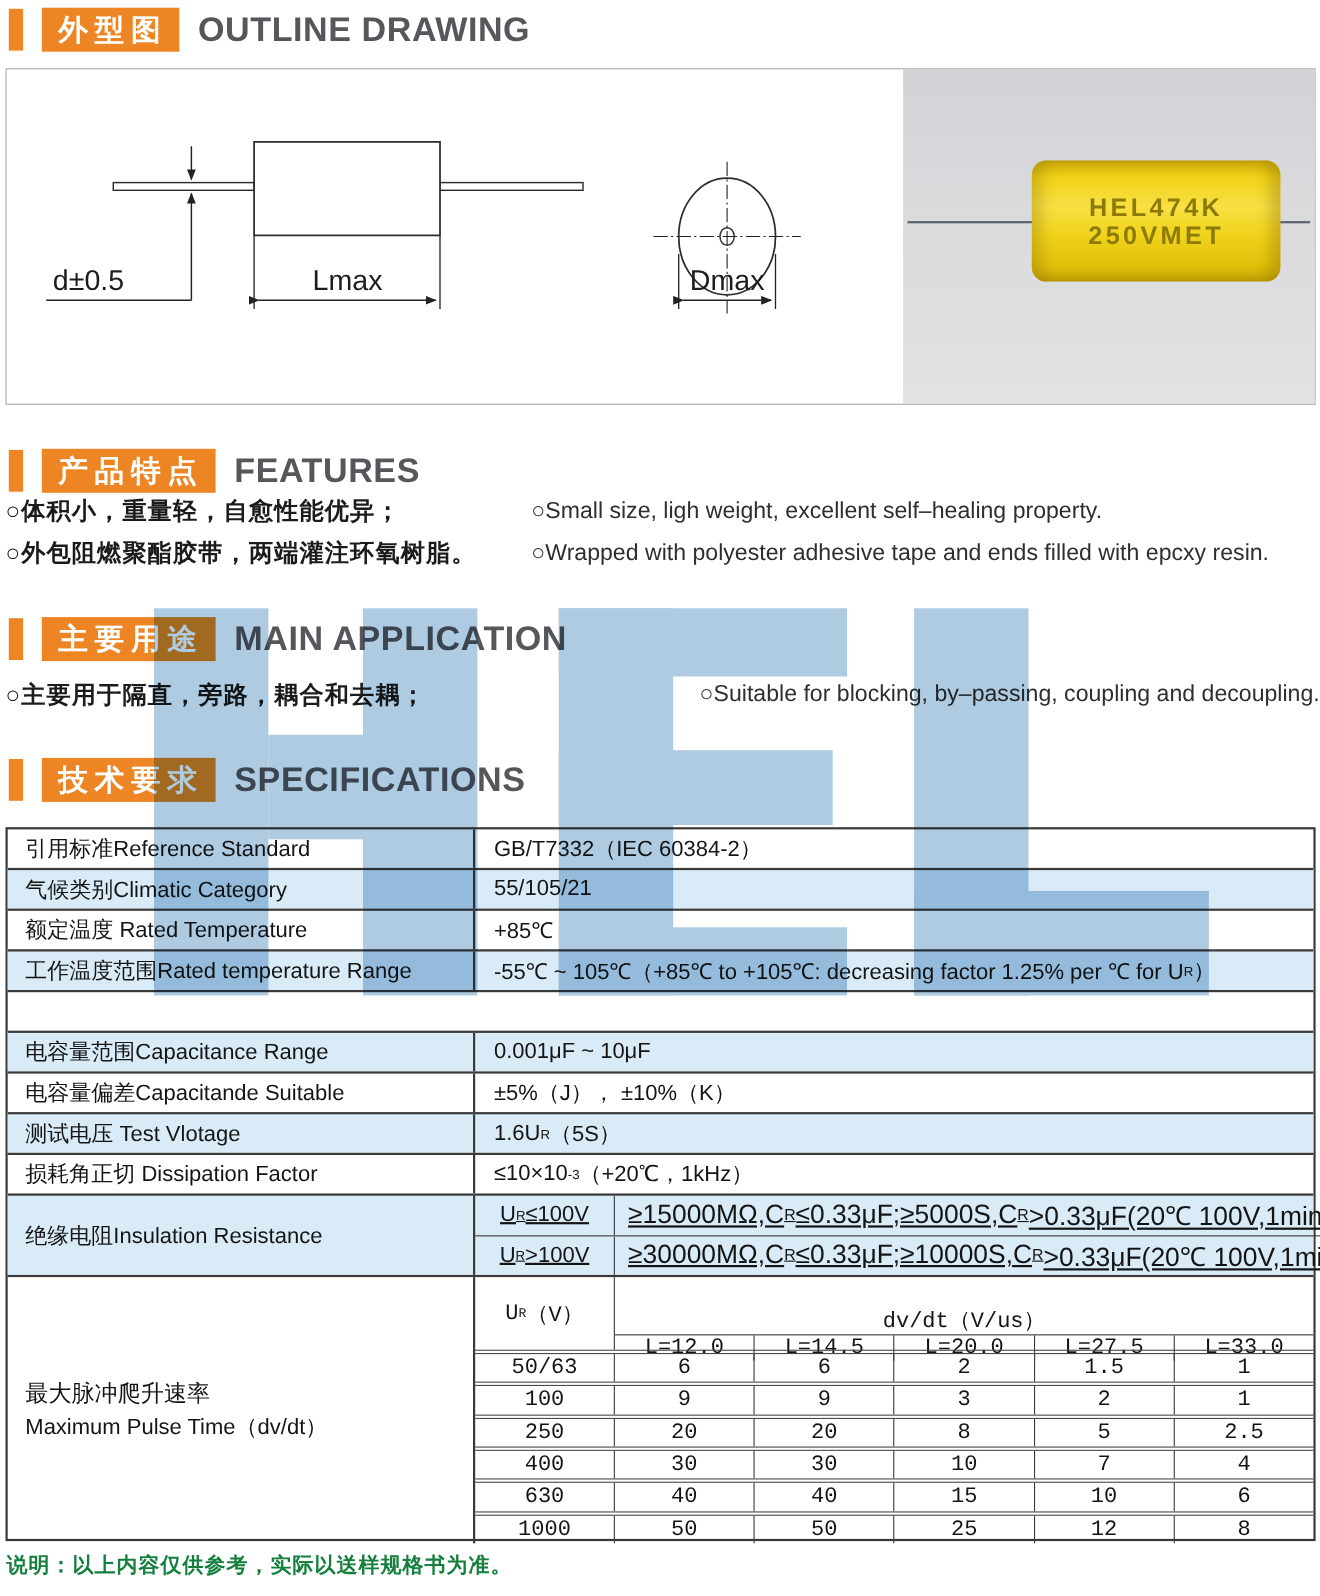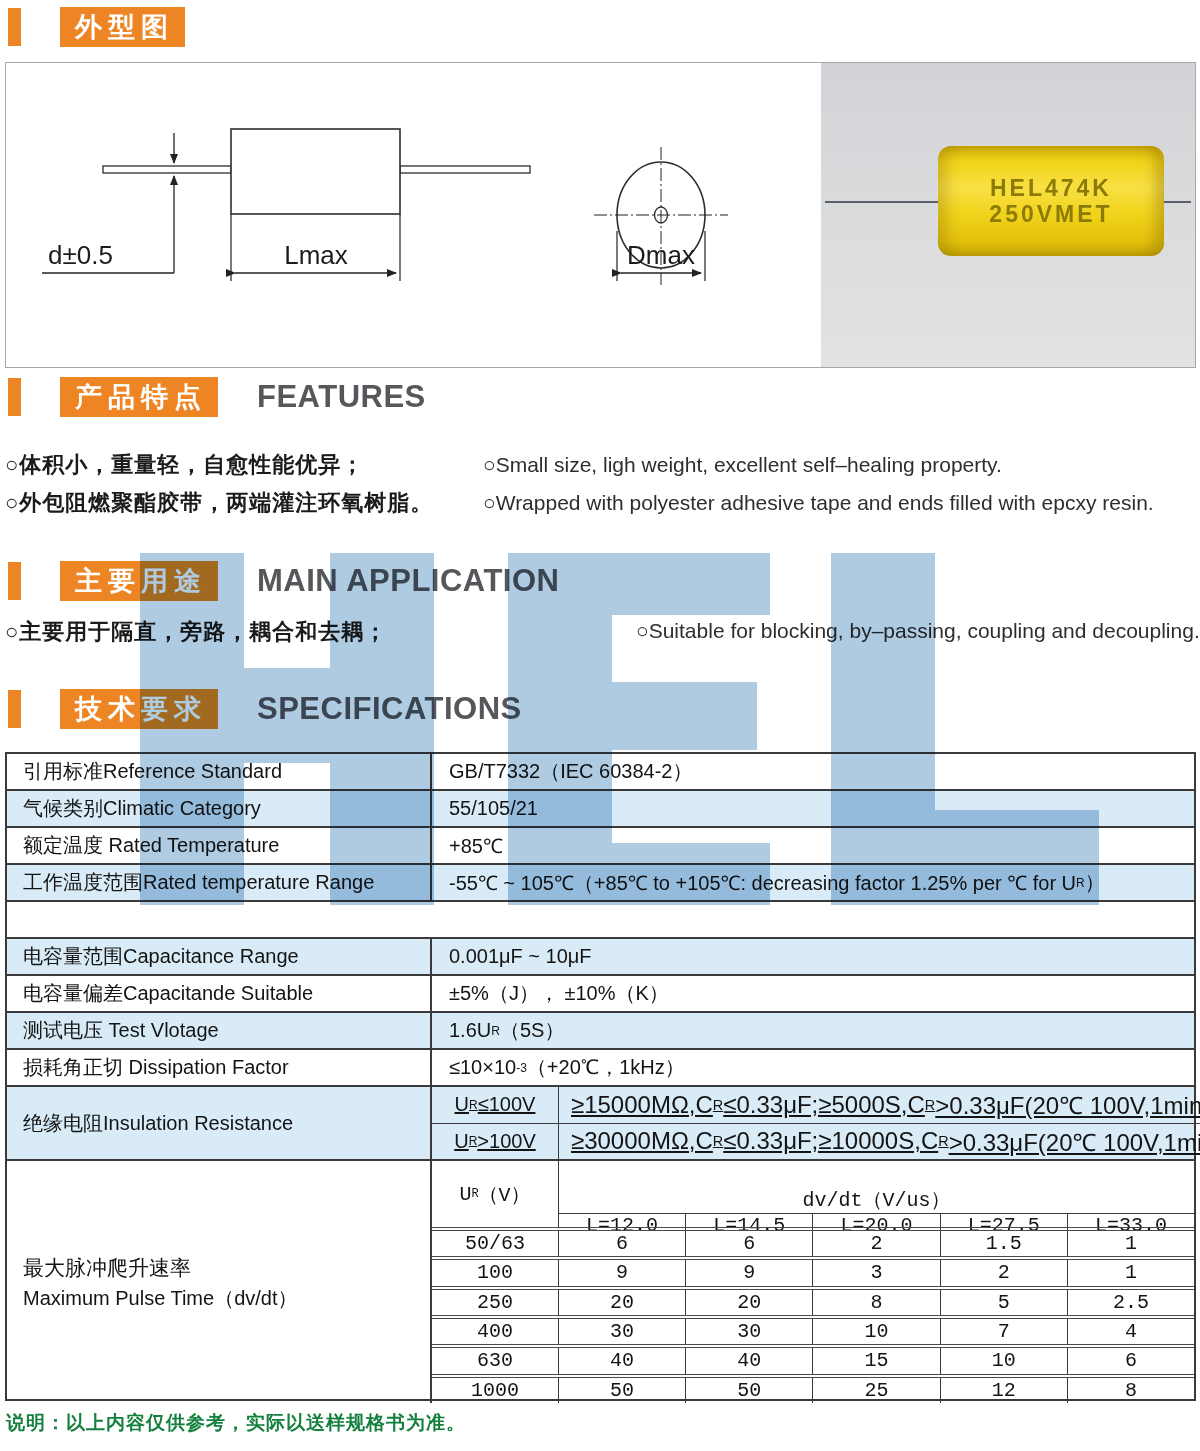--- a/index.html
+++ b/index.html
@@ -6,21 +6,21 @@
   body{
     width:1200px;height:1451px;position:relative;overflow:hidden;
     background:#ffffff;font-family:"Liberation Sans",sans-serif;color:#1d1d1d;
     -webkit-font-smoothing:antialiased;
   }
   
   .watermark{position:absolute;left:0;top:0;width:1200px;height:1451px;
     pointer-events:none;mix-blend-mode:multiply;z-index:40;}
   .wm{position:absolute;background:#aecbe2;}
   
-  .sec{position:absolute;left:8px;display:flex;align-items:center;height:42px;z-index:10;gap:22px;}
+  .sec{position:absolute;left:8px;display:flex;align-items:center;height:42px;z-index:10;}
   .accent{width:13px;height:38px;background:#ee8525;margin-right:17px;flex:0 0 auto;}
   .badge{background:#ee8525;color:#ffffff;font-weight:bold;font-size:27px;
     letter-spacing:6px;height:40px;line-height:40px;padding:0 11px 0 15px;white-space:nowrap;}
   .sec-title{font-size:31px;font-weight:bold;color:#55575b;margin-left:17px;
     letter-spacing:0.5px;white-space:nowrap;}
   
   .drawing-box{position:absolute;left:5px;top:62px;width:1189px;height:304px;
     border:1px solid #a8a8a8;background:#ffffff;z-index:5;}
   .outline-svg{position:absolute;left:0;top:0;}
   .photo{position:absolute;right:0;top:0;width:374px;height:100%;
@@ -79,20 +79,21 @@
   
   .footnote{position:absolute;left:6px;top:1410px;font-size:19px;font-weight:600;
     letter-spacing:1px;color:#15803d;z-index:10;}
 </style>
 </head>
 <body>
 
 <div class="sec" style="top:6px">
   <div class="accent"></div>
   <div class="badge">外型图</div>
+  <div class="sec-title">OUTLINE DRAWING</div>
 </div>
 
 <div class="drawing-box">
   <svg class="outline-svg" width="730" height="302" viewBox="0 0 730 302">
     <defs>
       <marker id="ar" markerWidth="11" markerHeight="9" refX="9" refY="4" orient="auto" markerUnits="userSpaceOnUse">
         <path d="M0,0 L10,4 L0,8 z" fill="#222"></path>
       </marker>
     </defs>
 
@@ -124,21 +125,21 @@
 
   <div class="photo">
     <div class="wire"></div>
     <div class="cap">
       <div class="cap-text">HEL474K</div>
       <div class="cap-text">250VMET</div>
     </div>
   </div>
 </div>
 
-<div class="sec" style="top:376px">
+<div class="sec" style="top:407px">
   <div class="accent"></div>
   <div class="badge">产品特点</div>
   <div class="sec-title">FEATURES</div>
 </div>
 <div class="bullet zh-bullet" style="left:5px;top:450px">○体积小，重量轻，自愈性能优异；</div>
 <div class="bullet zh-bullet" style="left:5px;top:488px">○外包阻燃聚酯胶带，两端灌注环氧树脂。</div>
 <div class="bullet en-bullet" style="left:483px;top:453px">○Small size, ligh weight, excellent self–healing property.</div>
 <div class="bullet en-bullet" style="left:483px;top:491px">○Wrapped with polyester adhesive tape and ends filled with epcxy resin.</div>
 
 <div class="sec" style="top:560px">

